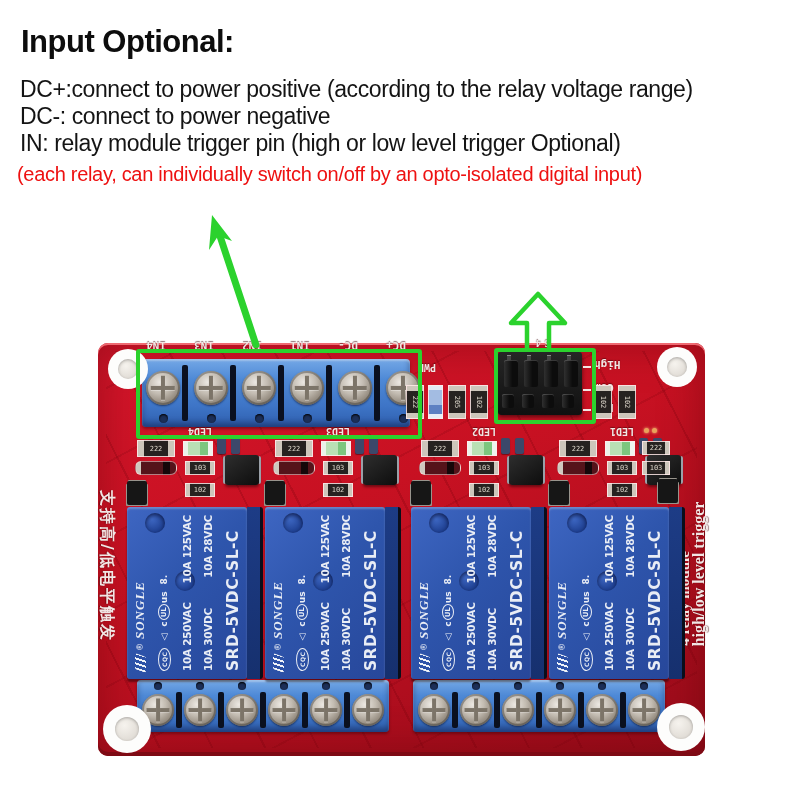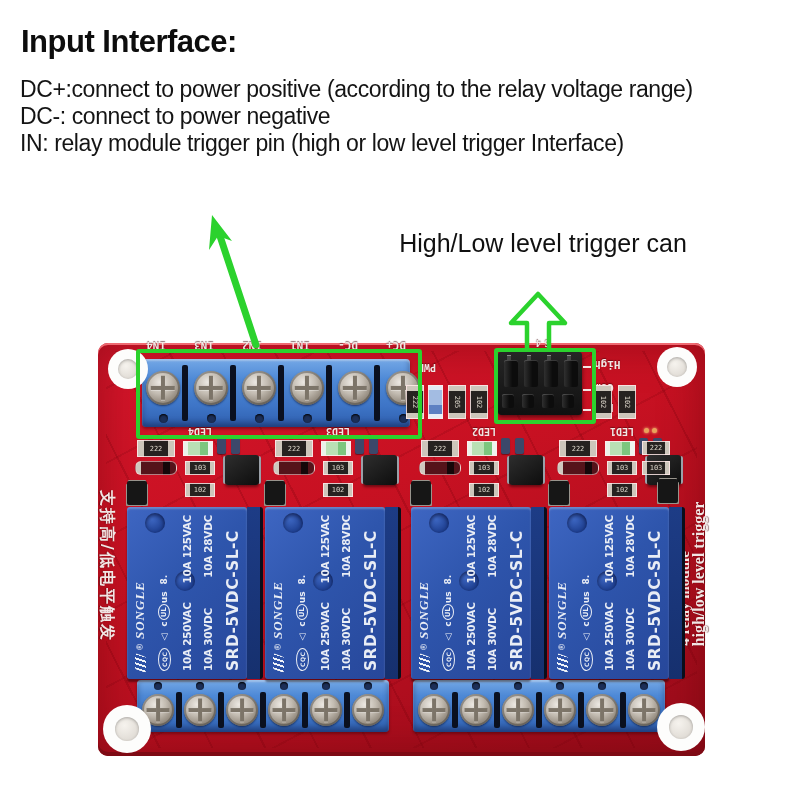--- a/index.html
+++ b/index.html
@@ -91,27 +91,27 @@
   .sidetext{position:absolute;text-align:center;white-space:nowrap;}
   
   .outrow{position:absolute;display:flex;justify-content:space-between;align-items:center;
           font-size:13px;z-index:6;}
 </style>
 </head>
 <body>
 
 <div class="stage">
 
-  <div class="hdr-title">Input Interface:</div>
+  <div class="hdr-title">Input Optional:</div>
   <div class="hdr-line" style="top:103px;">DC-: connect to power negative</div>
   <div class="hdr-line" style="top:76px;">DC+:connect to power positive (according to the relay voltage range)</div>
-  <div class="hdr-line" style="top:130px;">IN: relay module trigger pin (high or low level trigger Interface)</div>
+  <div class="hdr-line" style="top:130px;">IN: relay module trigger pin (high or low level trigger Optional)</div>
+  <div class="hdr-note">(each relay, can individually switch on/off by an opto-isolated digital input)</div>
 
   <div class="jumper-note">
-    <div>High/Low level trigger can</div>
   </div>
 
   <div class="board">
 
     <div class="hole" style="left:10px;top:6px;width:40px;height:40px;"></div>
     <div class="hole" style="left:559px;top:4px;width:40px;height:40px;"></div>
     <div class="hole" style="left:5px;top:362px;width:48px;height:48px;"></div>
     <div class="hole" style="left:559px;top:360px;width:48px;height:48px;"></div>
 
     <div class="grect" style="left:38px;top:6px;width:278px;height:82px;"></div>

